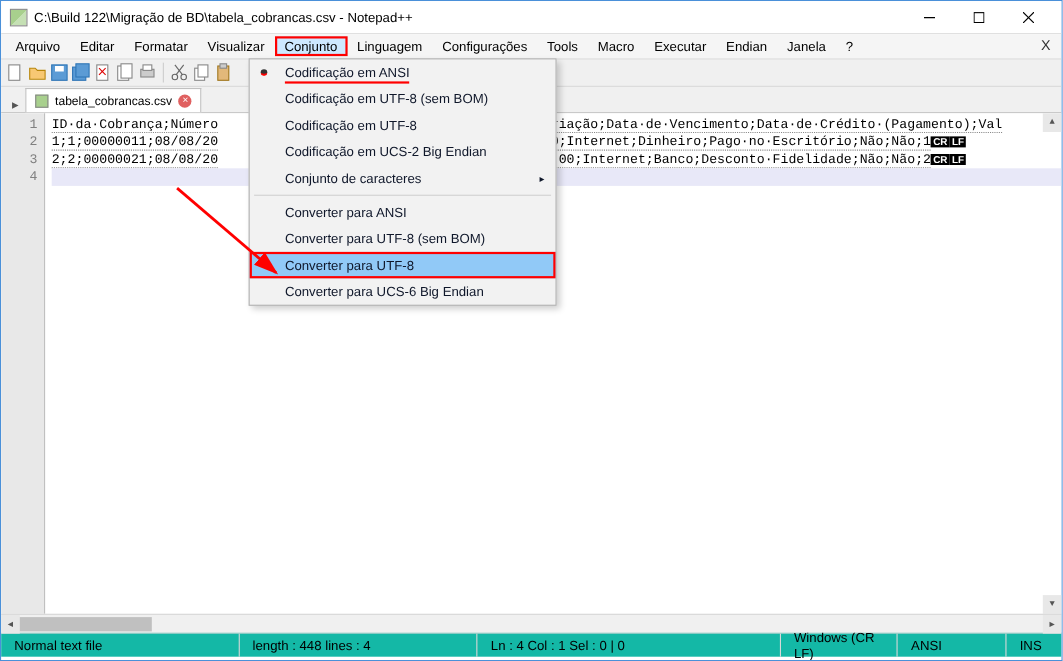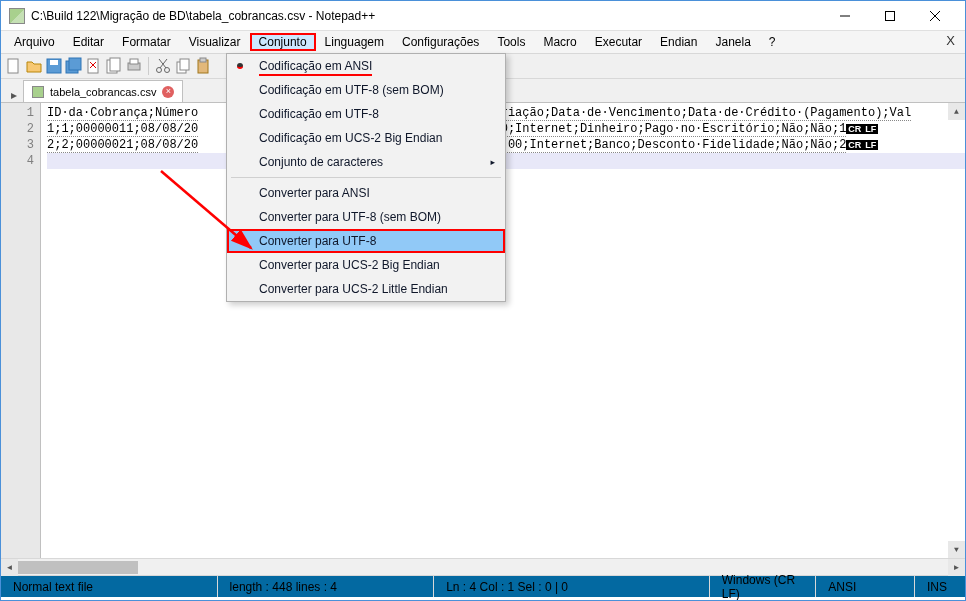--- a/index.html
+++ b/index.html
@@ -178,21 +178,21 @@
       background:#e8e8e8; display:flex; align-items:center; justify-content:center;
       font-size:8px; color:#555;
     }
     .vscroll-btn {
         position:absolute; right:0; width:17px; height:17px;
         background:#e8e8e8; display:flex; align-items:center;
         justify-content:center; font-size:8px; color:#555;
     }
     .statusbar {
       height: 22px;
-      background: #0369a1;
+      background: #14b8a6;
       border-top: 1px solid #d8d8d8;
       display: flex;
       align-items: center;
       font-size: 12px;
     }
     .status-cell {
       padding: 0 12px;
       border-right: 1px solid #d8d8d8;
       height: 100%;
       display: flex;
@@ -317,22 +317,21 @@
 <div class="dropdown" id="dropdown">
     <div class="dd-item red-underline"><span class="dd-bullet"></span><span>Codificação em ANSI</span></div>
     <div class="dd-item"><span>Codificação em UTF-8 (sem BOM)</span></div>
     <div class="dd-item"><span>Codificação em UTF-8</span></div>
     <div class="dd-item"><span>Codificação em UCS-2 Big Endian</span></div>
     <div class="dd-item"><span>Conjunto de caracteres</span><span class="dd-arrow">▸</span></div>
     <div class="dd-sep"></div>
     <div class="dd-item"><span>Converter para ANSI</span></div>
     <div class="dd-item"><span>Converter para UTF-8 (sem BOM)</span></div>
     <div class="dd-item highlighted red-box"><span>Converter para UTF-8</span></div>
-    <div class="dd-item"><span>Converter para UCS-2 Big Endian</span></div>
-    <div class="dd-item"><span>Converter para UCS-2 Little Endian</span></div>
+    <div class="dd-item"><span>Converter para UCS-6 Big Endian</span></div>
   </div>
 
 <svg class="arrow-annotation" width="120" height="100">
   <defs>
       <marker id="ah" markerWidth="10" markerHeight="10" refX="8" refY="3" orient="auto">
         <path d="M0,0 L0,6 L9,3 z" fill="#ff0000"></path>
       </marker>
     </defs>
   <line x1="5" y1="5" x2="95" y2="82" stroke="#ff0000" stroke-width="2.5" marker-end="url(#ah)"></line>
 </svg>

